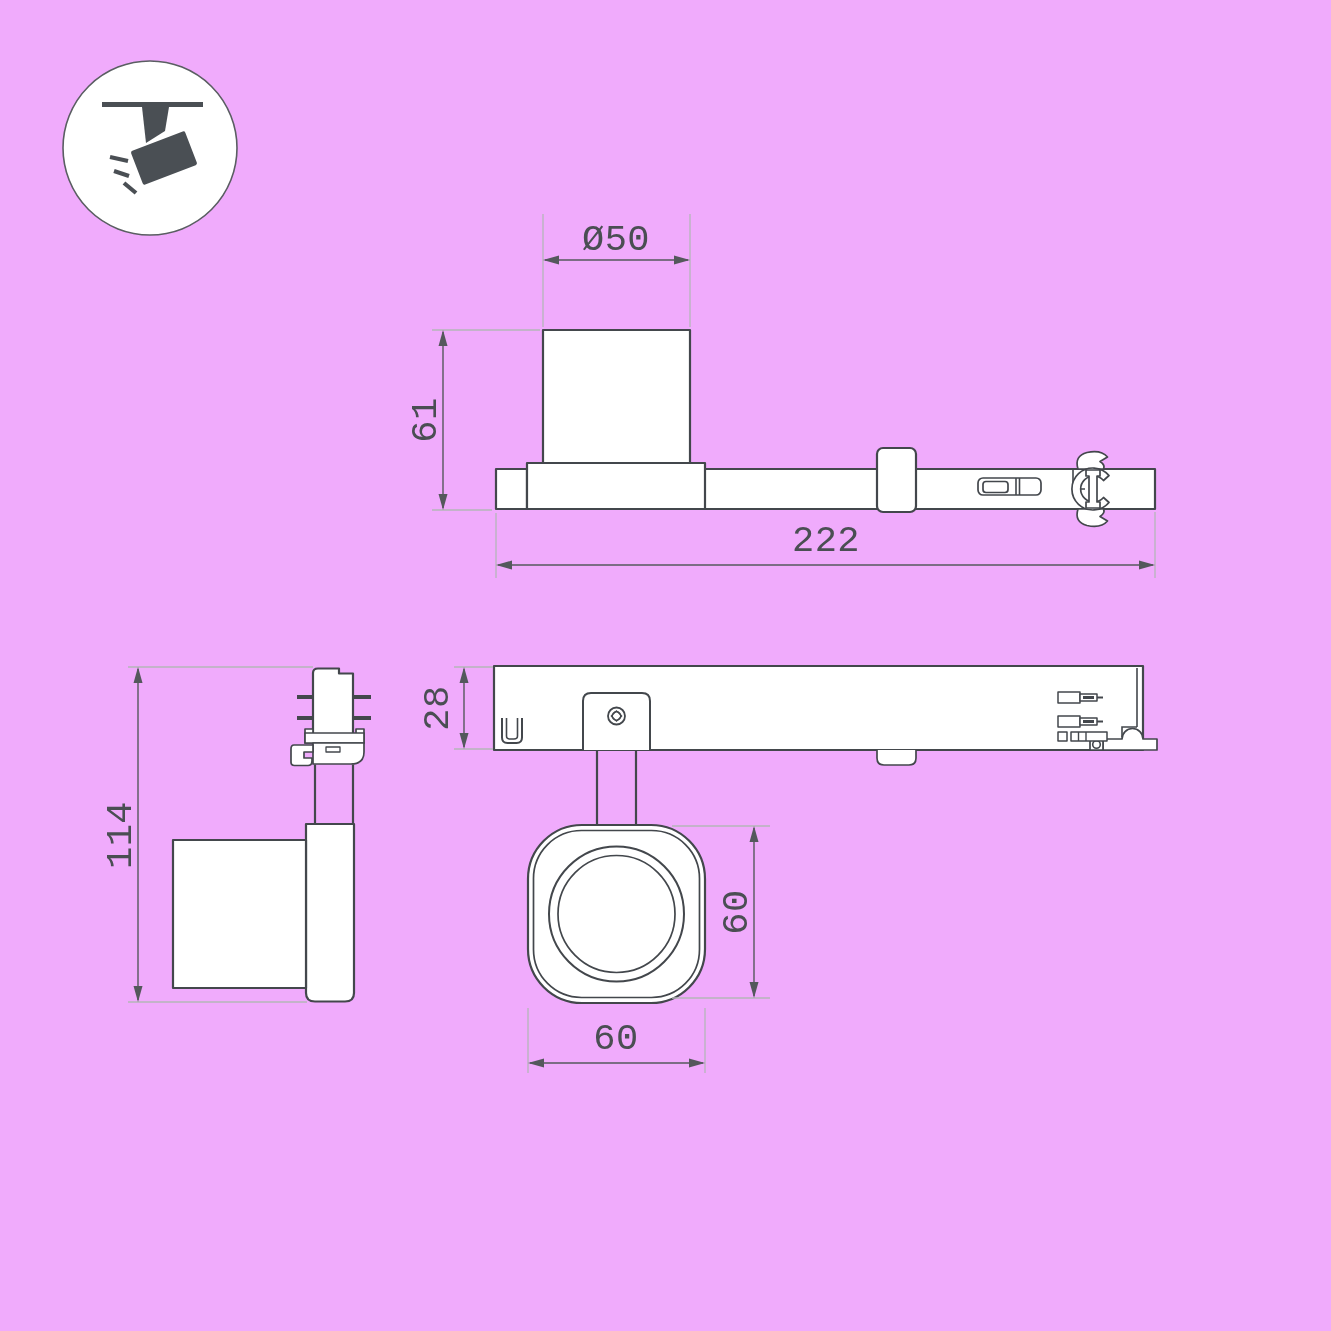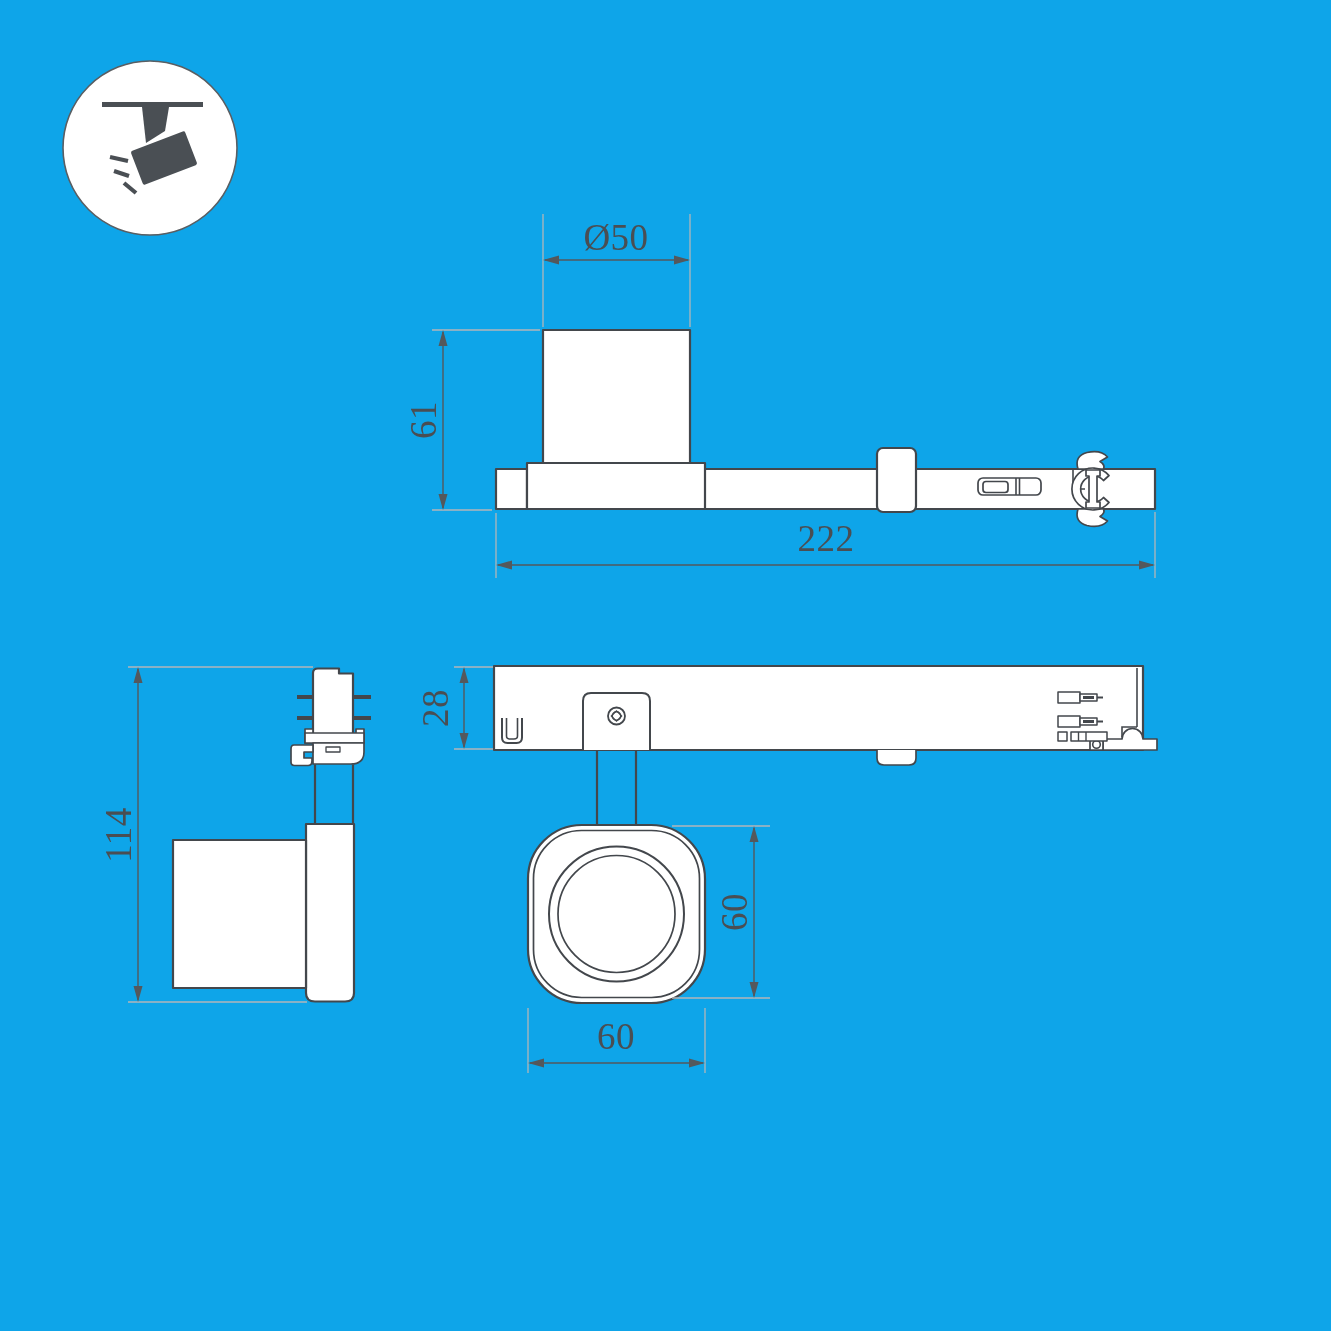--- a/index.html
+++ b/index.html
@@ -1,17 +1,17 @@
 <!DOCTYPE html>
 <html><head>
 <meta charset="utf-8">
 <style>
   html,body{margin:0;padding:0;background:#ffffff;}
-  .stage{position:relative;width:1331px;height:1331px;background:#0ea5e9;overflow:hidden;
-         font-family:Liberation Serif, serif;}
+  .stage{position:relative;width:1331px;height:1331px;background:#f0abfc;overflow:hidden;
+         font-family:Liberation Mono, monospace;}
   svg{display:block}
   .obj{fill:#ffffff;stroke:#43474c;stroke-width:2.2;stroke-linejoin:round;}
   .obj-thin{fill:#ffffff;stroke:#43474c;stroke-width:1.7;stroke-linejoin:round;}
   .obj-line{fill:none;stroke:#43474c;stroke-width:2.2;}
   .obj-line-thin{fill:none;stroke:#43474c;stroke-width:1.6;}
   .prong{stroke:#43474c;stroke-width:4;}
   .dim{stroke:#54585c;stroke-width:1.4;fill:none;}
   .ext{stroke:#b4b6b8;stroke-width:1.3;fill:none;}
   .arrow{fill:#54585c;stroke:none;}
   .dimtext{fill:#4a4e53;font-size:37px;letter-spacing:0.5px;}

